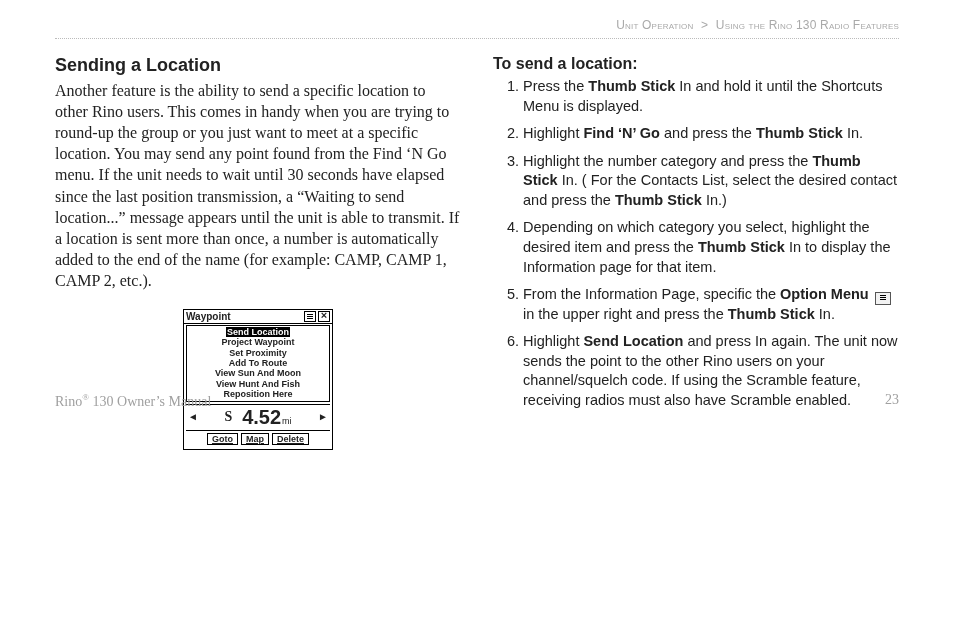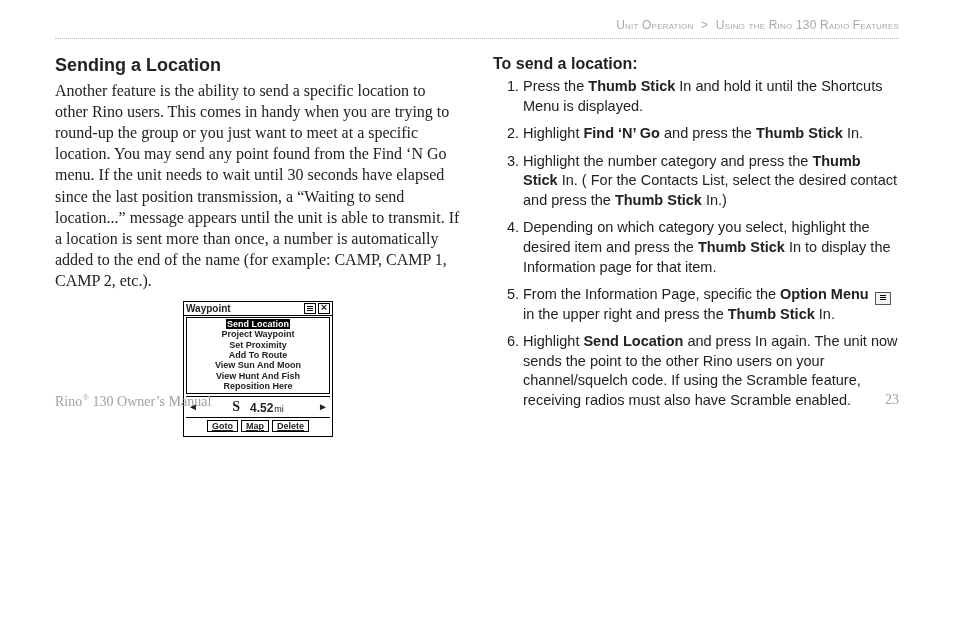--- a/index.html
+++ b/index.html
@@ -33,21 +33,21 @@
   .h2 {
     font-size: 16px; font-weight: bold; margin-bottom: 4px;
     font-family: Arial, Helvetica, sans-serif;
   }
   ol.steps { list-style: decimal; padding-left: 30px; }
   ol.steps li {
     font-size: 14.5px; line-height: 1.35; margin-bottom: 8px;
     font-family: Arial, Helvetica, sans-serif;
   }
   ol.steps li b { font-weight: bold; }
-  .figwrap { margin-top: 10px; text-align: center; }
+  .figwrap { margin-top: 18px; text-align: center; }
   .caption {
     font-family: "Times New Roman", Times, serif;
     font-style: italic; font-size: 14px; line-height: 1.25;
     margin-top: 6px; text-align: center;
   }
   .footer {
     position: absolute; bottom: 26px; left: 55px; right: 55px;
     display: flex; justify-content: space-between;
     font-family: "Times New Roman", Times, serif;
     color: #a0a0a0; font-size: 14px;
@@ -87,21 +87,21 @@
     display: flex; align-items: center; justify-content: center;
     border-top: 1px solid #000; border-bottom: 1px solid #000;
     margin-top: 2px; margin-bottom: 2px; padding: 1px 2px; gap: 6px;
   }
   .tri { font-size: 10px; line-height: 1; }
   .dev-mid .readout {
     flex: 1; display: flex; align-items: center; justify-content: center;
     gap: 10px; font-weight: bold;
   }
   .dev-mid .dir   { font-size: 14px; font-family: "Times New Roman", serif; }
-  .dev-mid .dist  { font-size: 12px; }
+  .dev-mid .dist  { font-size: 20px; }
   .dev-mid .unit  { font-size: 9px; font-weight: normal; margin-left: 1px; }
   .dev-btns { display: flex; gap: 3px; justify-content: center; padding-bottom: 2px; text-decoration: underline; }
   .dev-btn {
     border: 1px solid #000; font-size: 9px; font-weight: bold;
     padding: 0 4px; height: 12px; line-height: 11px; background: #fff;
   }
   
   .inline-icon {
     display: inline-flex; width: 16px; height: 13px; border: 1px solid #555;
     align-items: center; justify-content: center; vertical-align: -2px; margin: 0 2px;

